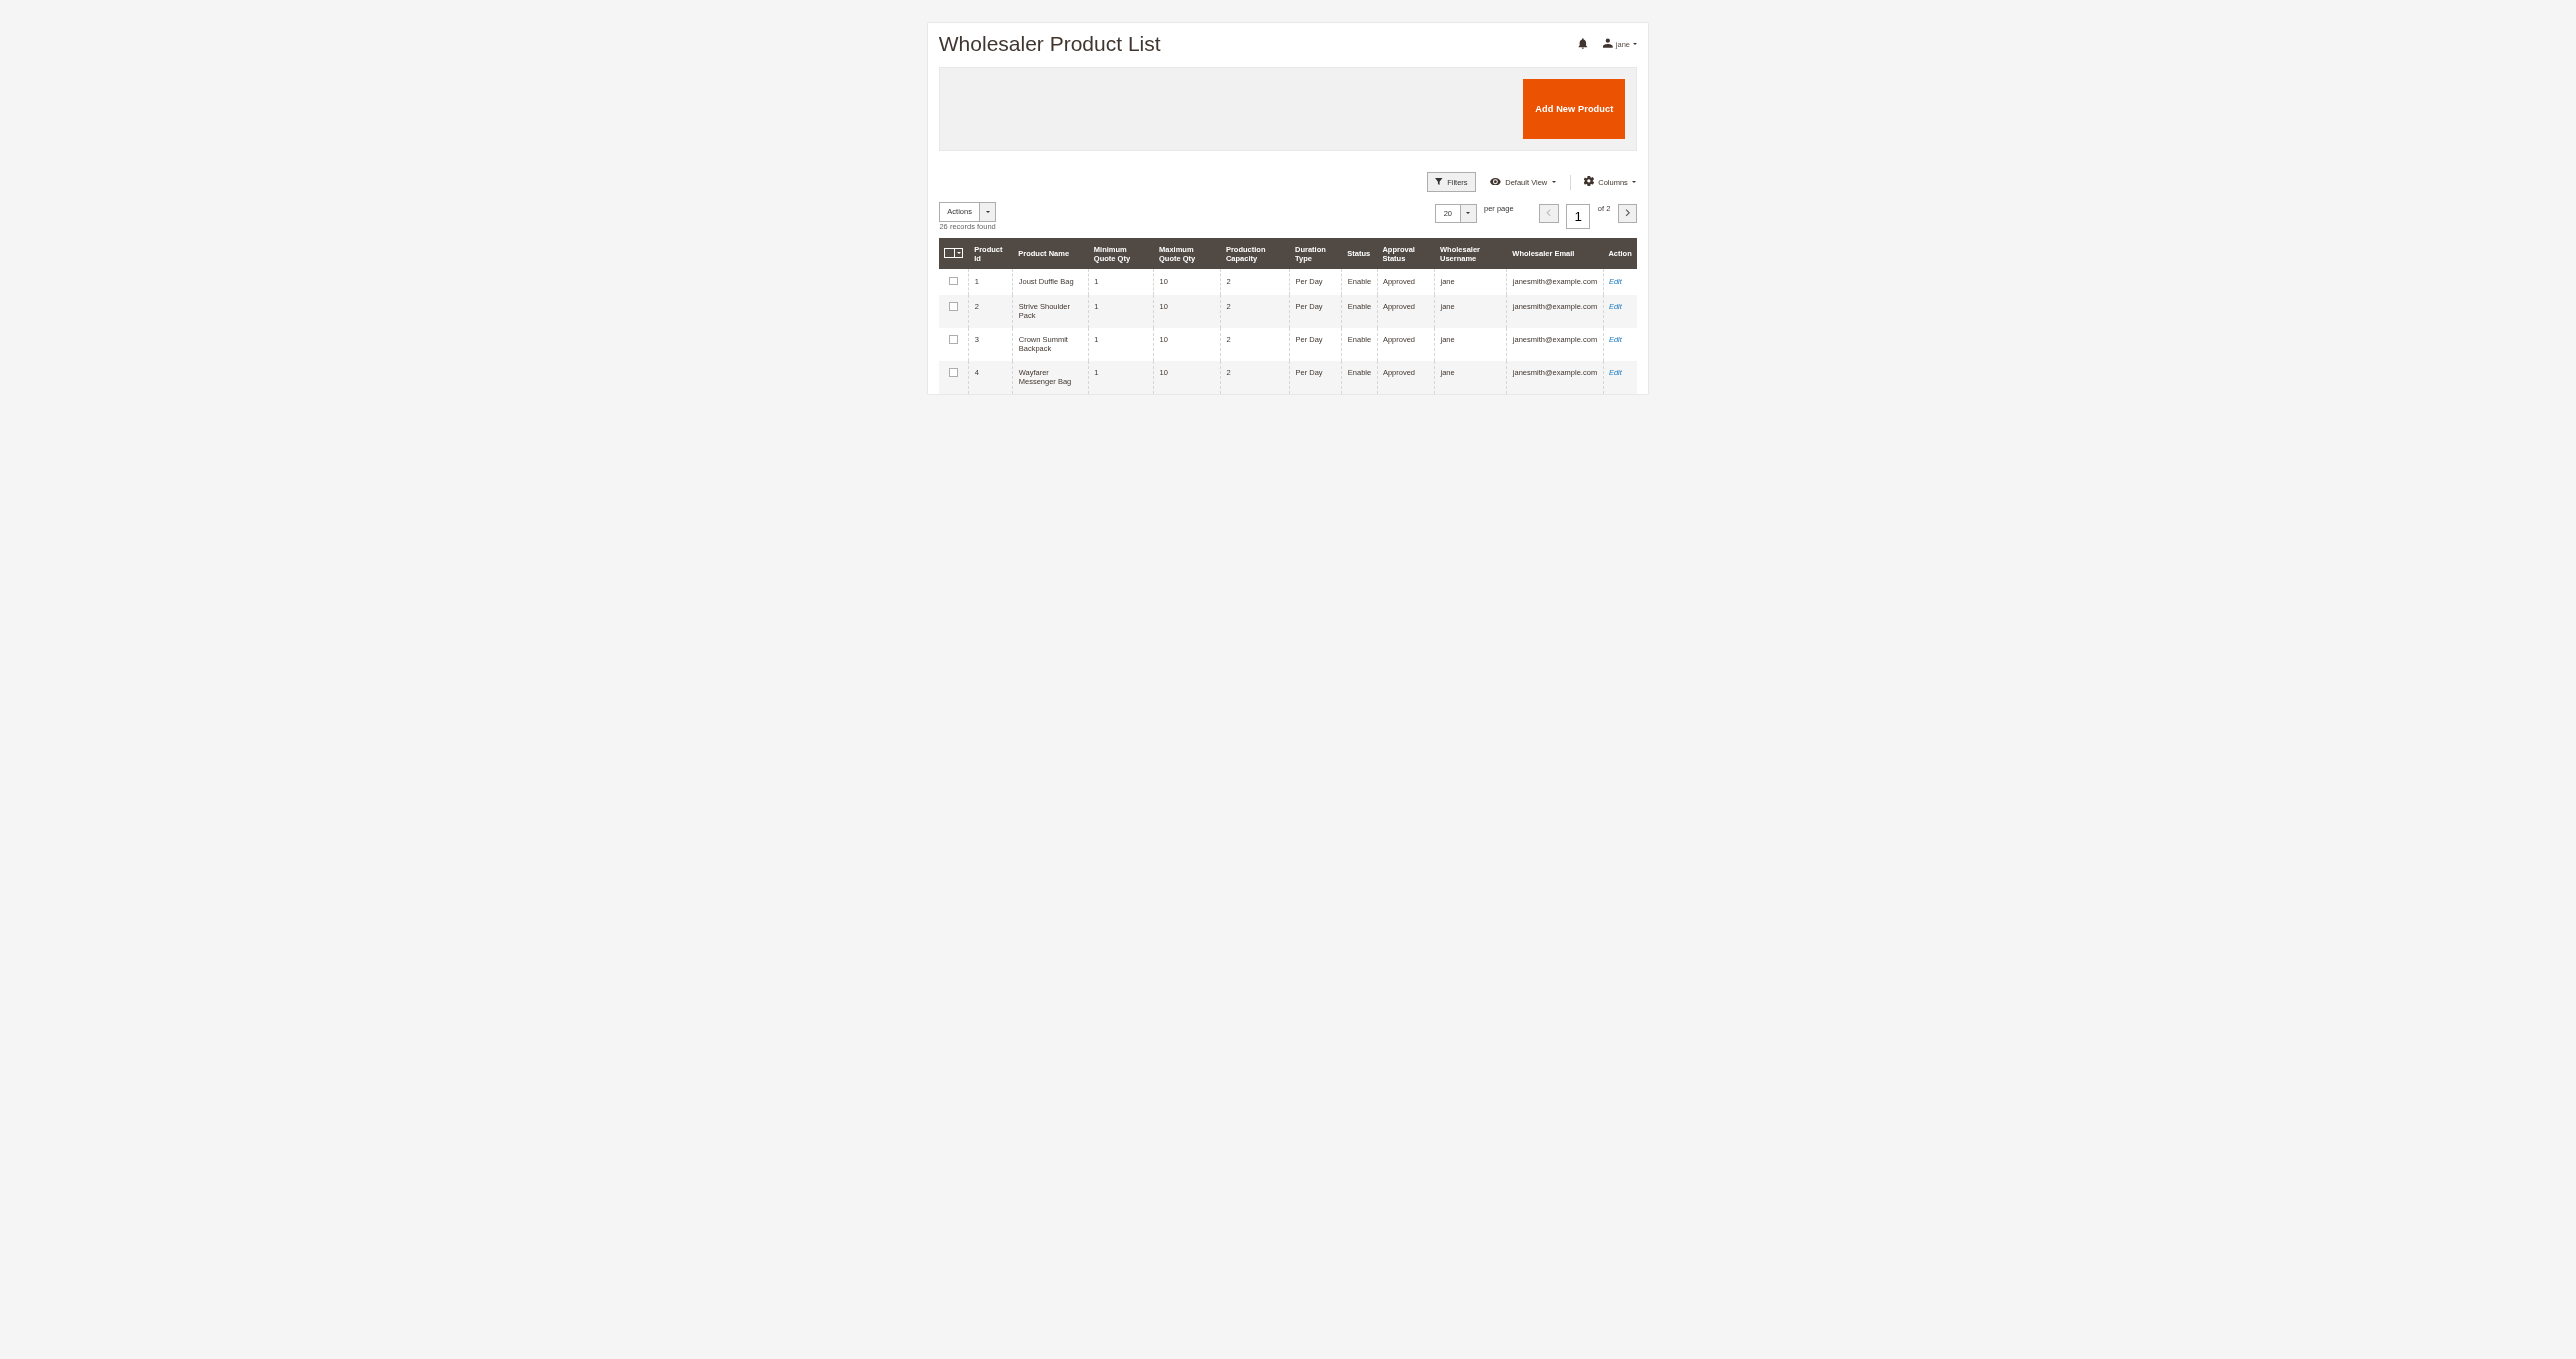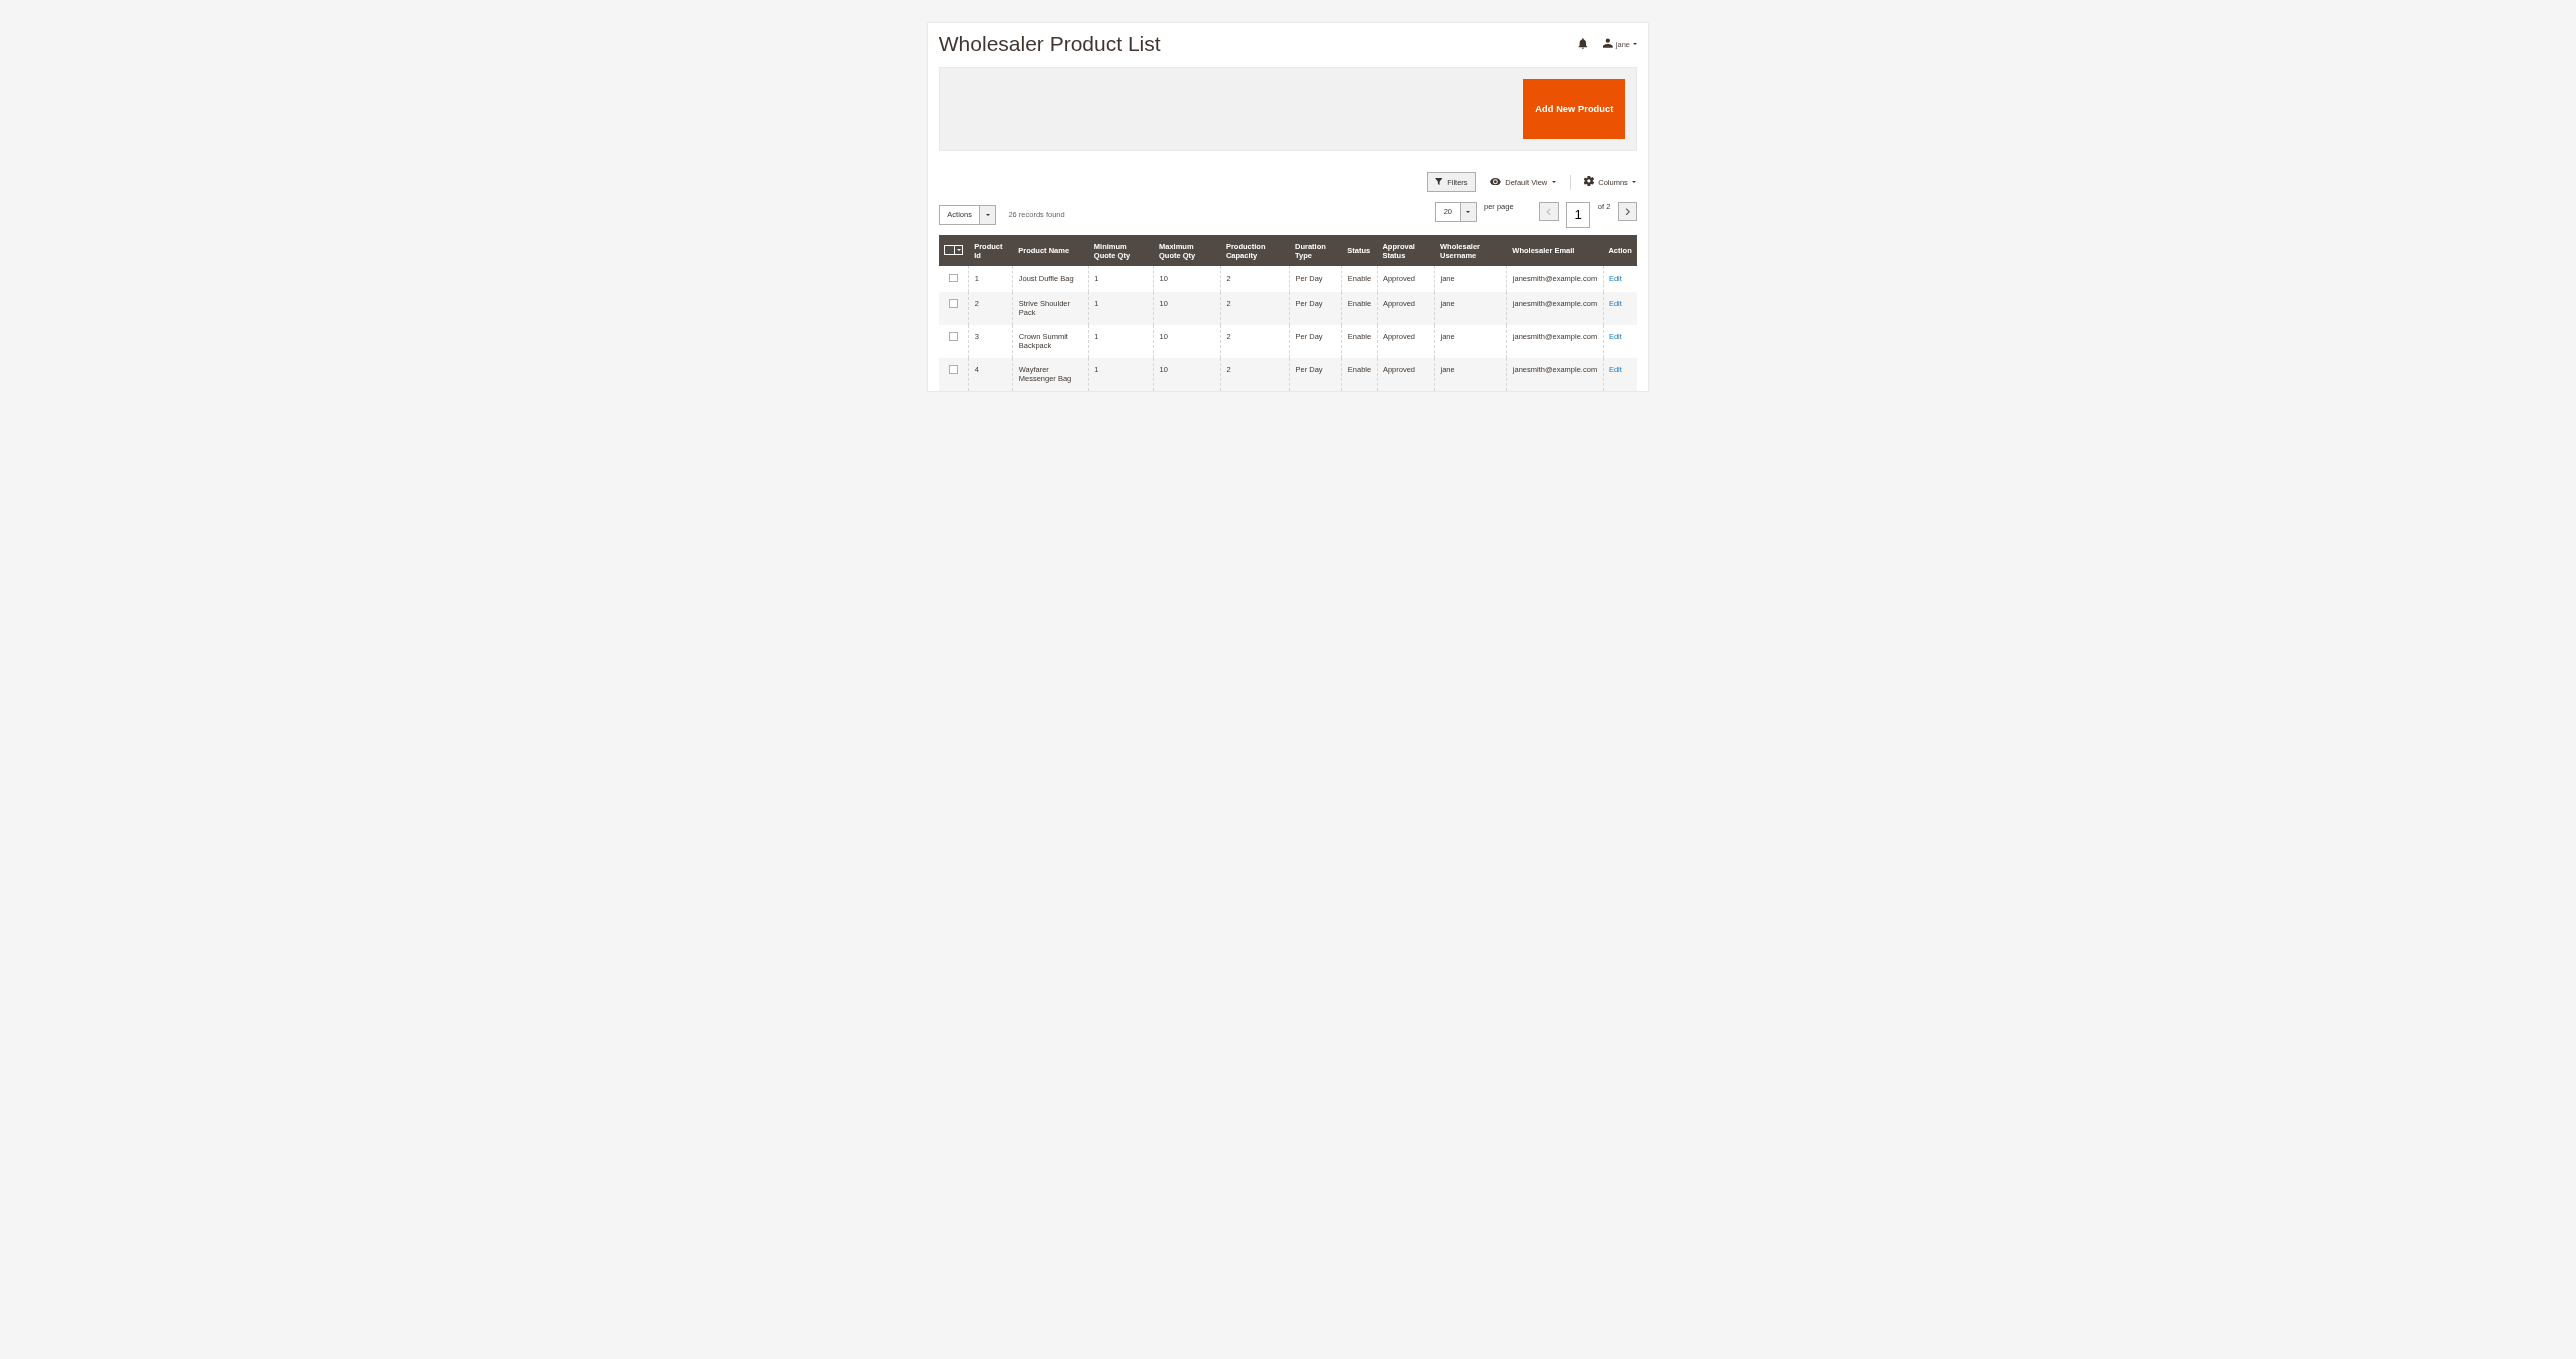--- a/index.html
+++ b/index.html
@@ -93,21 +93,21 @@
   }
   .pager-row {
     display: flex;
     justify-content: space-between;
     align-items: center;
     padding: 7.5px 10.8px 7.5px 10.8px;
   }
   .pager-left {
     display: flex;
     align-items: center;
-    gap: 12px;
+    flex-direction: column;
   }
   .pager-right {
     display: flex;
     align-items: flex-start;
     gap: 7.5px;
   }
   .dropdown-combo {
     display: inline-flex;
     border: 0.5px solid #adadad;
   }
@@ -156,21 +156,21 @@
     color: #41362f;
     vertical-align: top;
     font-size: 7.5px;
   }
   table.data tbody td:last-child { border-right: none; }
   table.data tbody tr:nth-child(even) td { background:#f5f5f5; }
   table.data tbody td.chk { text-align:center; border-right:0.5px dashed #d6d6d6; }
   .rowcheck {
     width:8.6px;height:8.6px;border:0.5px solid #adadad;background:#fff;display:inline-block;cursor:pointer;
   }
-  .link { color:#1979c3; cursor:pointer; }
+  .link { color:#1979c3; cursor:pointer;font-style:italic; }
   .head-select {
     display:inline-flex;align-items:center;gap:0;
     border:0.5px solid #fff;
   }
   .head-select .box { width:9.7px;height:8.6px;border-right:0.5px solid #fff; }
   .head-select .car { width:7.5px;display:flex;align-items:center;justify-content:center; }
   .caret-down {
     width:0;height:0;border-left:2.2px solid transparent;border-right:2.2px solid transparent;border-top:2.7px solid currentColor;display:inline-block;
   }
 </style>

